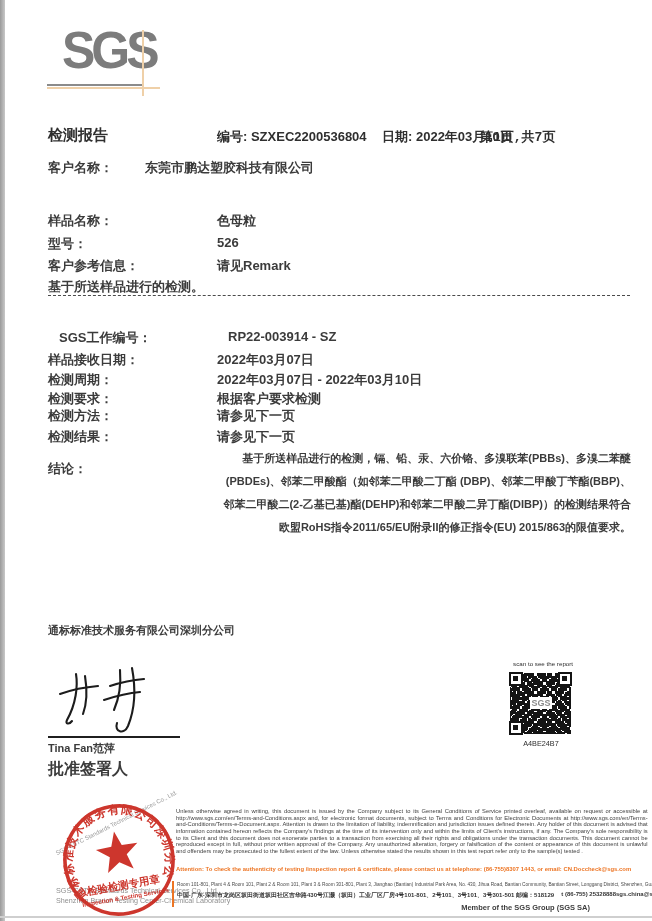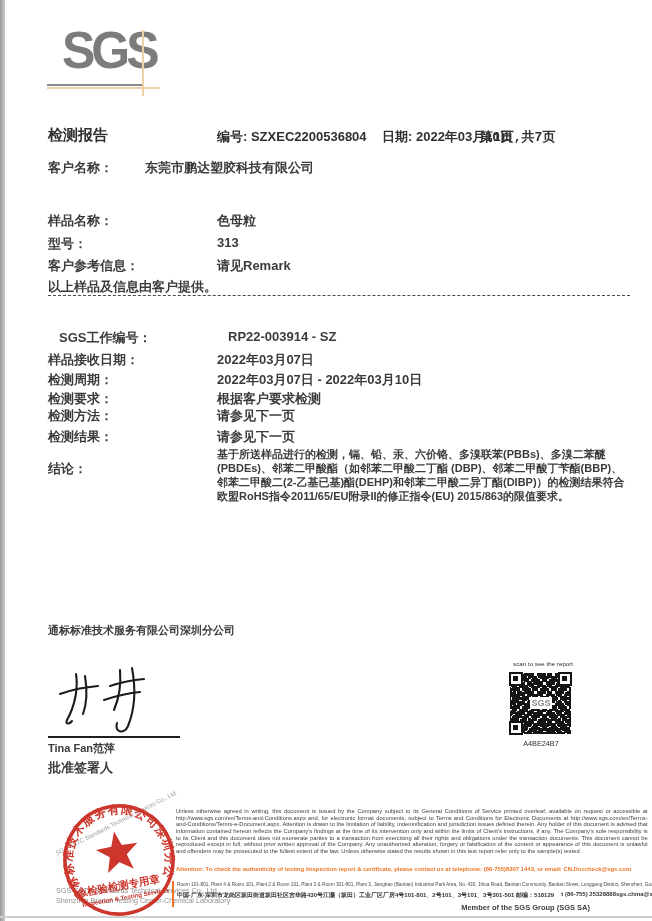--- a/index.html
+++ b/index.html
@@ -19,27 +19,27 @@
   
   .b{font-weight:700;white-space:nowrap;}
   .fs11{font-size:13px;}
   .title{left:48px;top:126px;font-size:15px;font-weight:700;color:#2f2f2f;text-align:center;}
   .hmeta{color:#2f2f2f;}
   .row{position:absolute;left:48px;width:590px;height:16px;}
   .row .lbl{position:absolute;left:0;}
   .row .v1{position:absolute;left:77px;margin-left:20px;}
   .row .v2{position:absolute;left:169px;text-align:right;}
   .dash{left:48px;top:295px;width:582px;height:0;border-top:1.5px dashed #4a4a4a;}
-  .conc{left:217px;top:447px;width:414px;font-size:11px;font-weight:700;line-height:14px;color:#3b3b3b;}
+  .conc{left:217px;top:447px;width:414px;font-size:11px;font-weight:700;line-height:23px;color:#3b3b3b;text-align:right;}
 
   
   .sig-company{left:48px;top:622px;font-size:11px;font-weight:700;line-height:16px;}
   .sig-line{left:48px;top:736px;width:132px;height:1.6px;background:#1f1f1f;}
   .sig-name{left:48px;top:741px;font-size:11px;font-weight:700;}
-  .sig-role{left:48px;top:759px;font-size:13px;font-weight:700;}
+  .sig-role{left:48px;top:759px;font-size:16px;font-weight:700;}
   .sig-svg{left:52px;top:662px;}
 
   
   .qr-cap{left:496px;top:660px;width:90px;text-align:center;font-size:10px;transform:scale(0.62);transform-origin:50% 0;color:#2d2d2d;white-space:nowrap;}
   .qr{left:507px;top:670px;width:67px;height:67px;background:#fff;}
   .qr-noise{position:absolute;left:3px;top:3px;right:3px;bottom:3px;
     background-image:
       repeating-conic-gradient(#141414 0% 25%, rgba(255,255,255,0) 0% 50%),
       repeating-conic-gradient(rgba(255,255,255,0) 0% 25%, #141414 0% 50%),
       repeating-conic-gradient(#141414 0% 25%, #fff 0% 50%);
@@ -94,28 +94,28 @@
     <span class="lbl b fs11">客户名称：</span>
     <span class="v1 b fs11">东莞市鹏达塑胶科技有限公司</span>
   </div>
 
   <div class="row" style="top:212px;">
     <span class="lbl b fs11">样品名称：</span>
     <span class="v2 b fs11">色母粒</span>
   </div>
   <div class="row" style="top:235px;">
     <span class="lbl b fs11">型号：</span>
-    <span class="v2 b fs11">313</span>
+    <span class="v2 b fs11">526</span>
   </div>
   <div class="row" style="top:257px;">
     <span class="lbl b fs11">客户参考信息：</span>
     <span class="v2 b fs11">请见Remark</span>
   </div>
   <div class="row" style="top:278px;">
-    <span class="lbl b fs11">以上样品及信息由客户提供。</span>
+    <span class="lbl b fs11">基于所送样品进行的检测。</span>
   </div>
   <div class="abs dash"></div>
 
   <div class="row" style="top:329px;margin-left:11px;">
     <span class="lbl b fs11">SGS工作编号：</span>
     <span class="v2 b fs11">RP22-003914 - SZ</span>
   </div>
   <div class="row" style="top:351px;">
     <span class="lbl b fs11">样品接收日期：</span>
     <span class="v2 b fs11">2022年03月07日</span>

